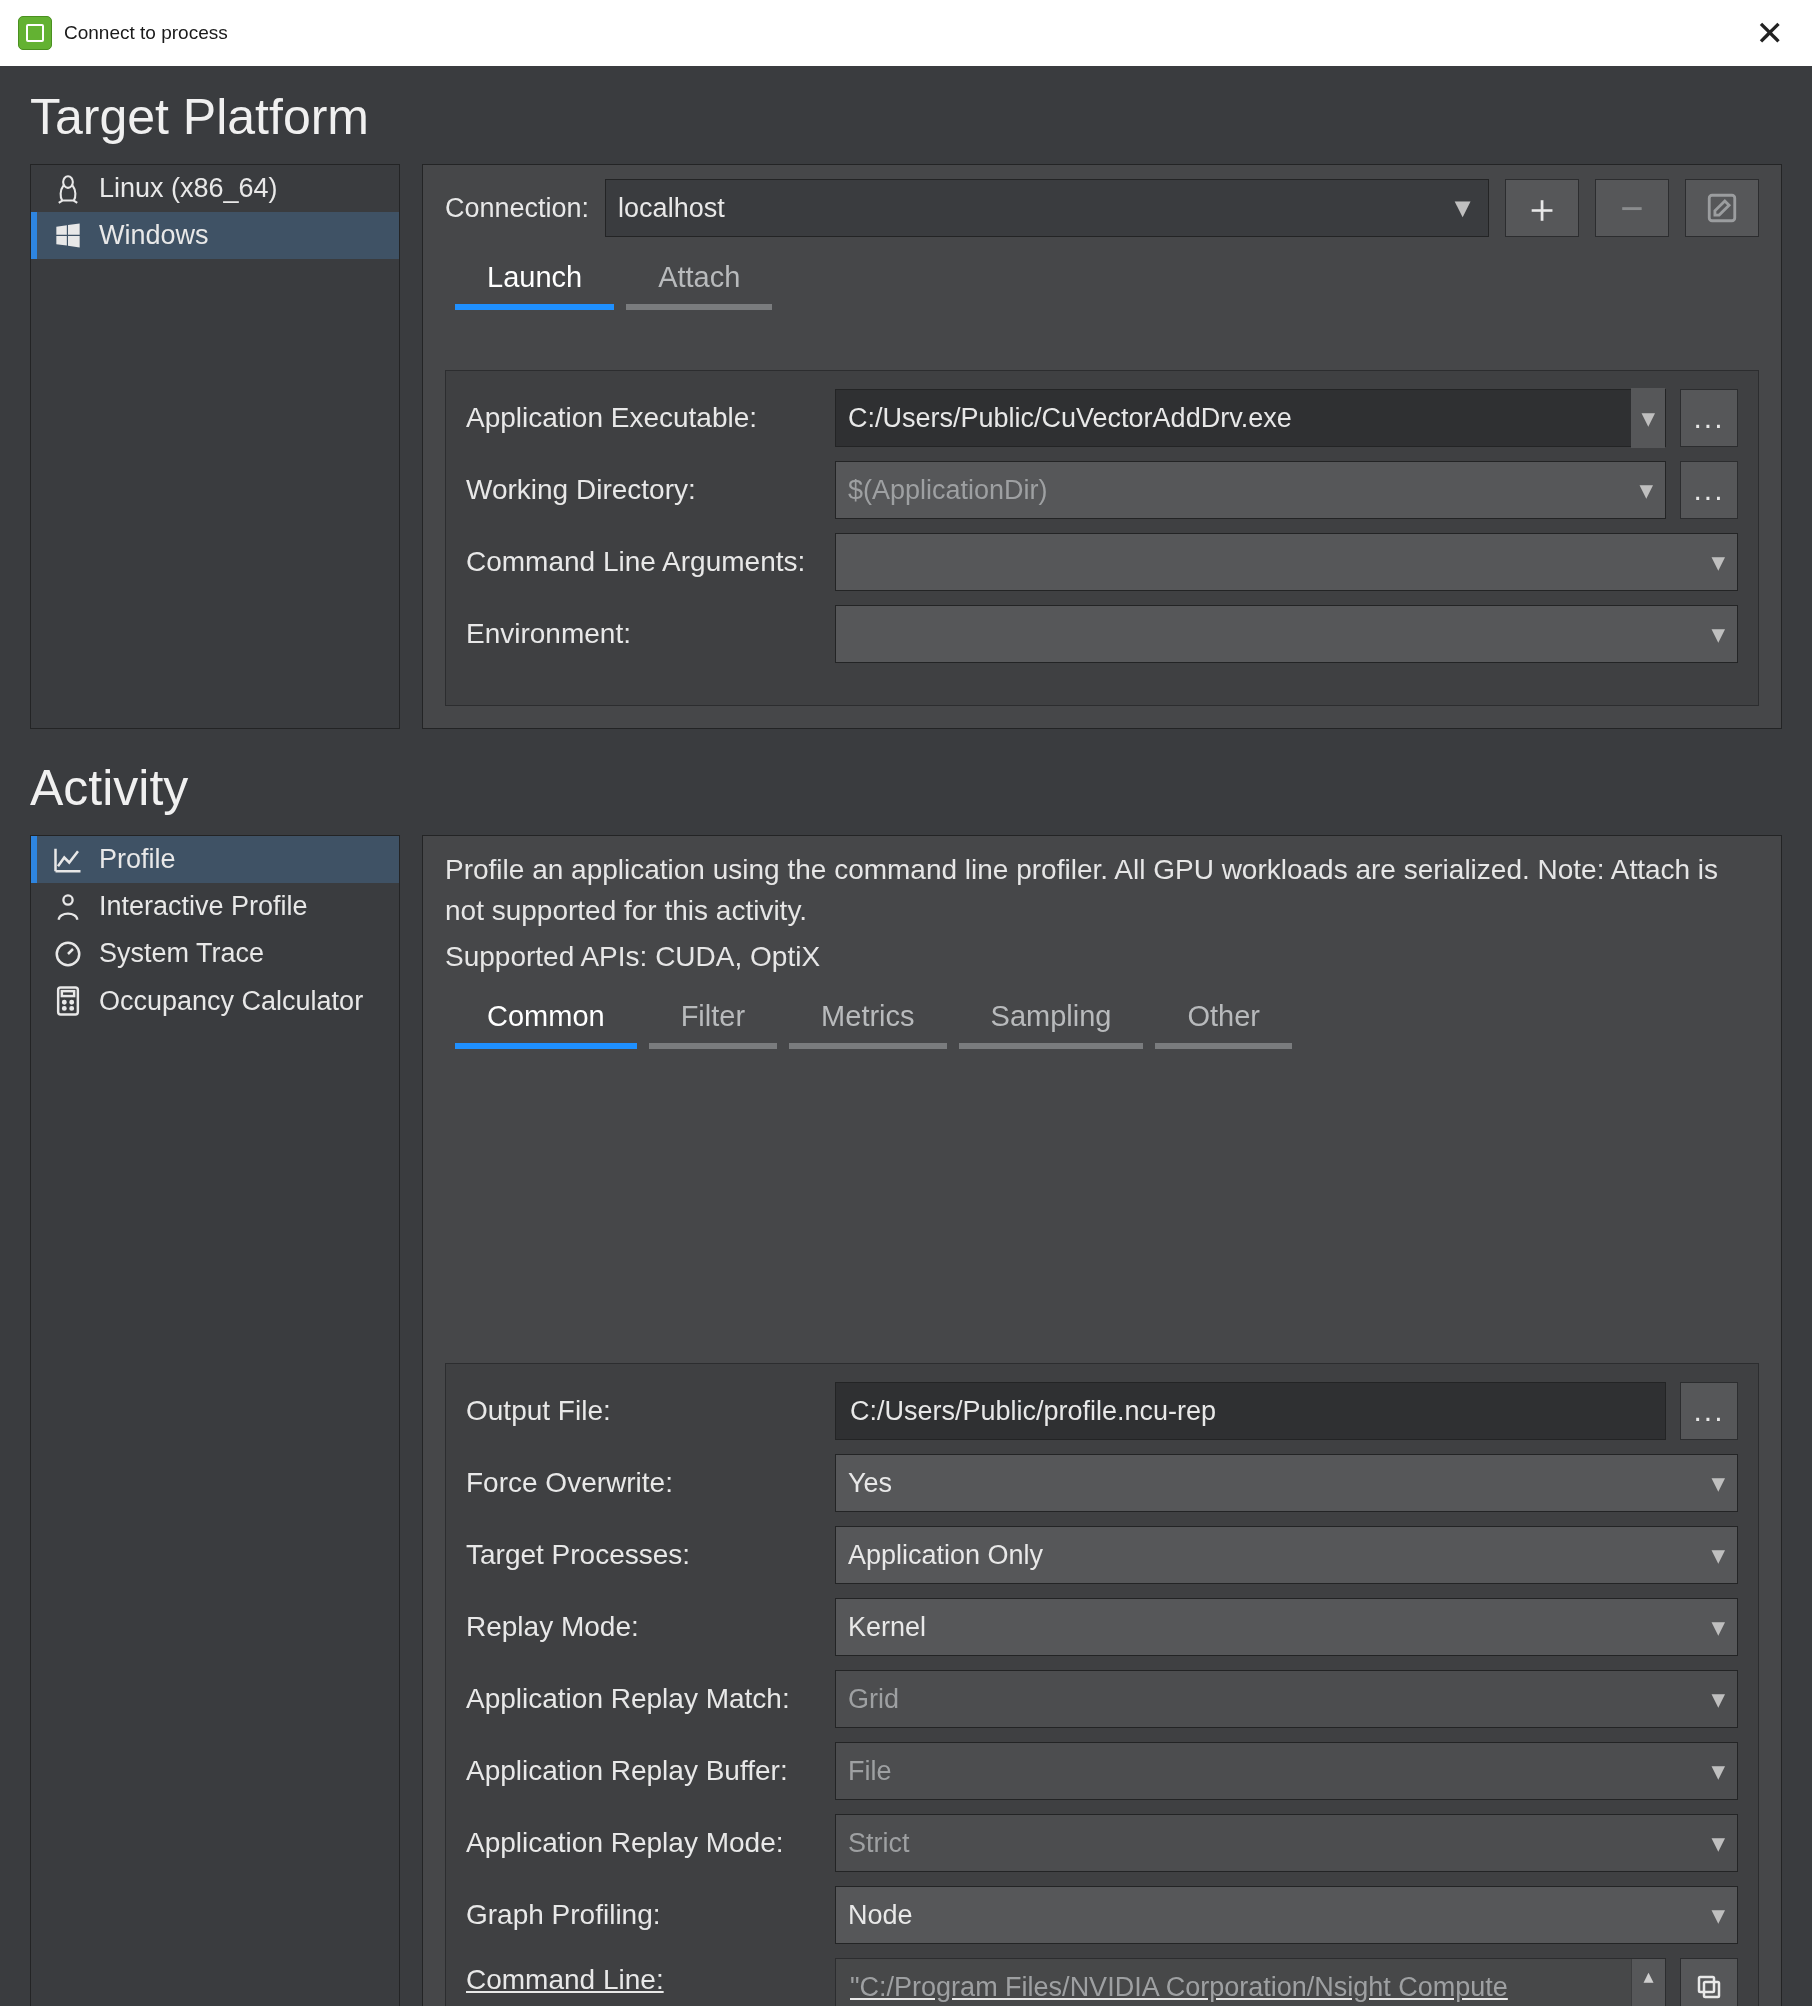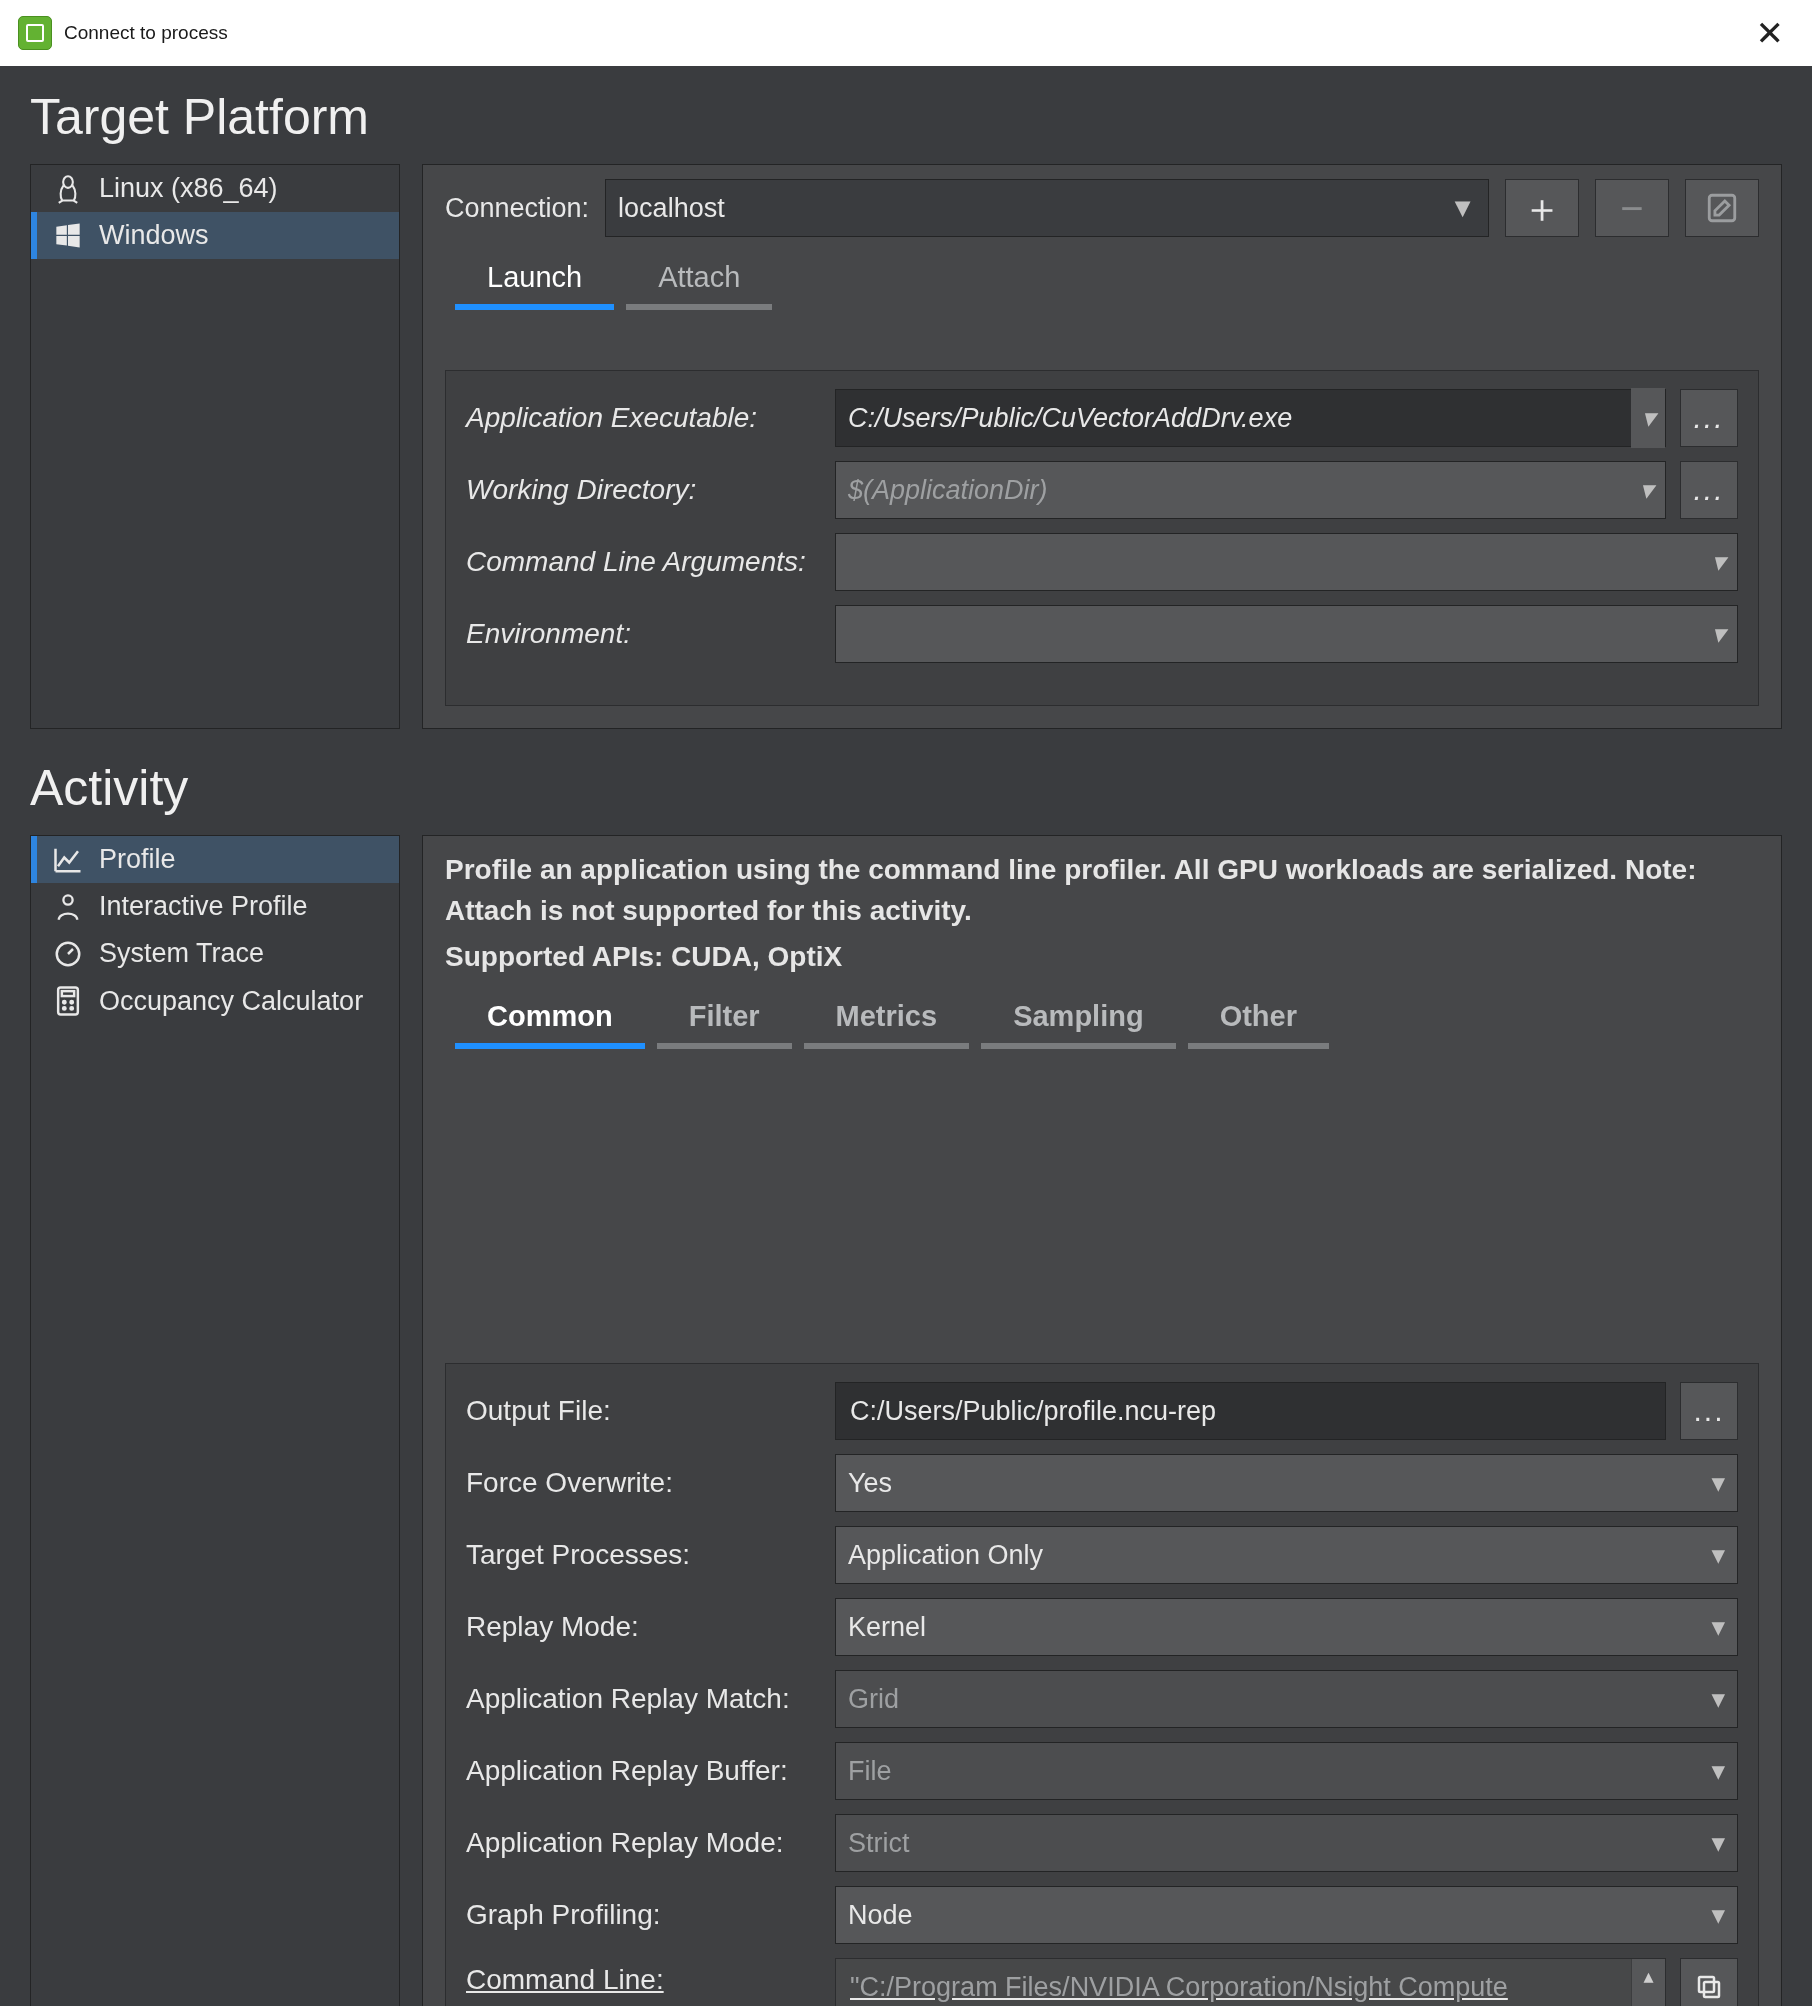--- a/index.html
+++ b/index.html
@@ -264,21 +264,21 @@
               <rect x="3" y="3" width="18" height="18" rx="2"></rect>
                 <path d="M14 7 L17 10 L10 17 L7 17 L7 14 Z"></path>
             </svg>
           </div>
         </div>
         <div class="tabs">
           <div class="tab active"><span>Launch</span></div>
           <div class="tab"><span>Attach</span></div>
         </div>
       </div>
-      <div class="panel" style="border-top:none; padding-top:4px;font-style:italic;">
+      <div class="panel" style="border-top:none; padding-top:4px;">
         <div class="subpanel">
           <div class="form-row">
             <div class="form-label">Application Executable:</div>
             <div class="combo" style="background:#2f3032;">
               <span>C:/Users/Public/CuVectorAddDrv.exe</span>
               <span class="chev" style="background:#565759; padding:14px 10px; margin:-14px -12px -14px 0;">▾</span>
             </div>
             <div class="ellipsis-btn">...</div>
           </div>
           <div class="form-row">
@@ -348,21 +348,21 @@
                 <circle cx="13" cy="14" r="1" fill="#e8e8e8"></circle>
                 <circle cx="7" cy="19" r="1" fill="#e8e8e8"></circle>
                 <circle cx="13" cy="19" r="1" fill="#e8e8e8"></circle>
               </svg>
           </span>
           <span>Occupancy Calculator</span>
         </div>
       </div>
 
       <div style="flex:1; display:flex; flex-direction:column;">
-        <div class="panel" style="padding-bottom:0; border-bottom:none;font-weight:bold;">
+        <div class="panel" style="padding-bottom:0; border-bottom:none;">
           <div class="desc">Profile an application using the command line profiler. All GPU workloads are serialized. Note: Attach is not supported for this activity.</div>
           <div class="desc" style="margin-bottom:18px;">Supported APIs: CUDA, OptiX</div>
           <div class="tabs">
             <div class="tab active"><span>Common</span></div>
             <div class="tab"><span>Filter</span></div>
             <div class="tab"><span>Metrics</span></div>
             <div class="tab"><span>Sampling</span></div>
             <div class="tab"><span>Other</span></div>
           </div>
         </div>

